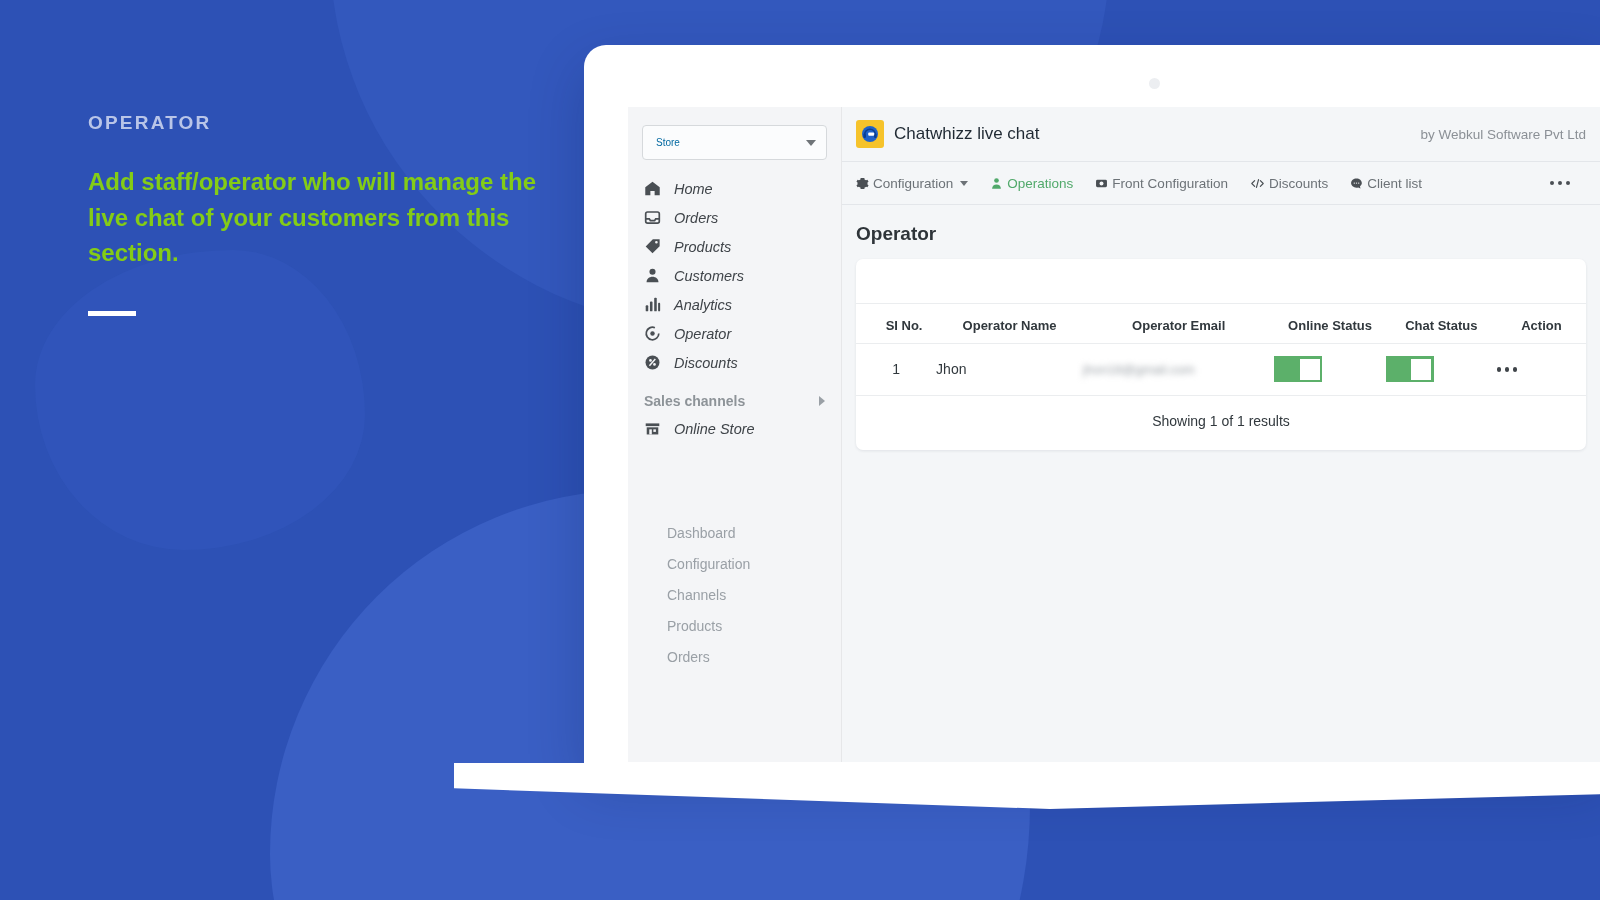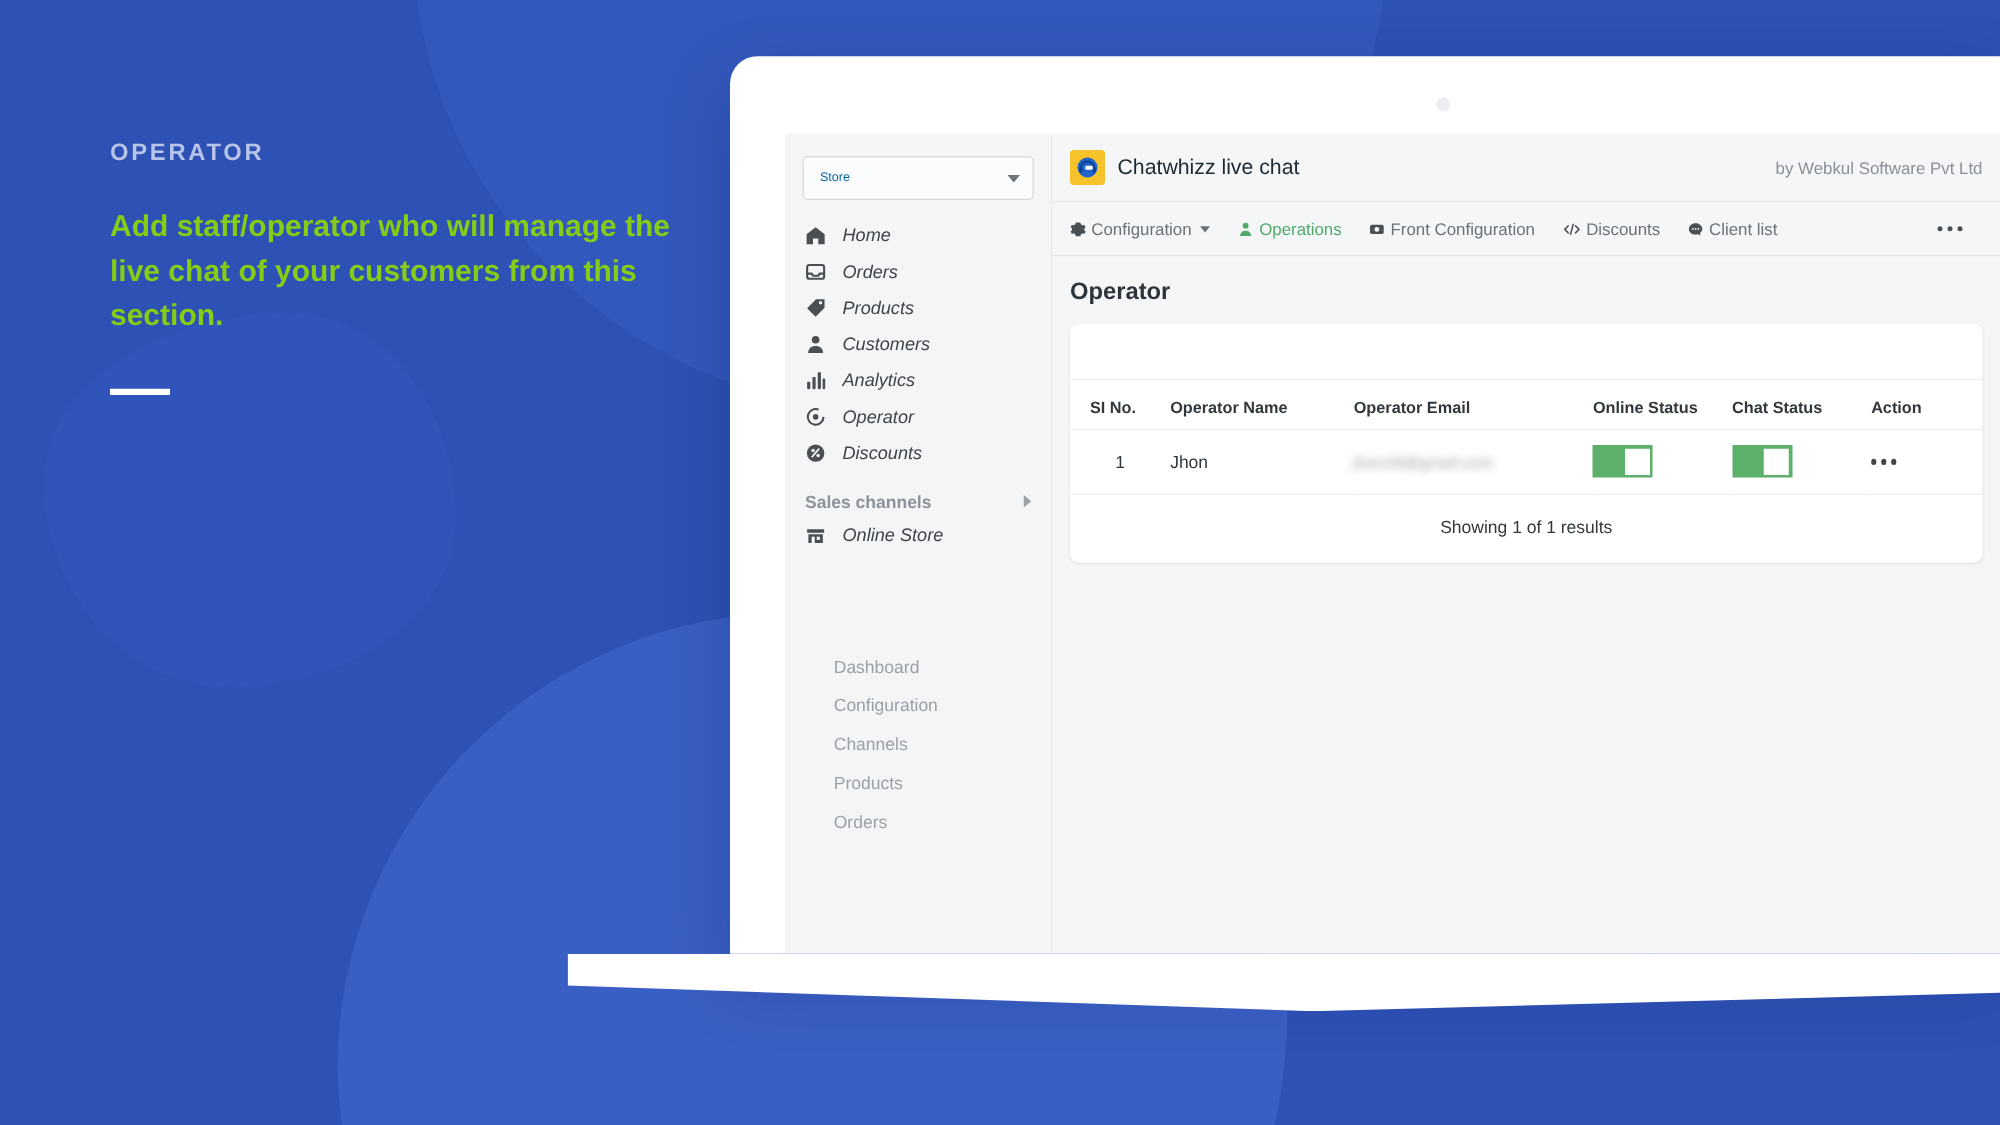--- a/index.html
+++ b/index.html
@@ -176,21 +176,21 @@
     background:#ffffff;
     border-radius:7px;
     box-shadow:0 1px 3px rgba(20,30,50,.09);
     overflow:hidden;
   }
   #card-toolbar { height:45px; border-bottom:1px solid #ebedef; }
 
   table { width:100%; border-collapse:collapse; }
   thead th {
     font-size:13px; font-weight:700; color:#31383d;
-    text-align:left; padding:14px 0 10px 0;
+    text-align:center; padding:14px 0 10px 0;
     border-bottom:1px solid #ebedef;
   }
   tbody td {
     font-size:14px; color:#31383d;
     padding:12px 0; border-bottom:1px solid #ebedef;
   }
   .c-sl   { width:72px; padding-left:16px !important; }
   .c-name { width:132px; }
   .c-mail { width:172px; }
   .c-on   { width:100px; }

